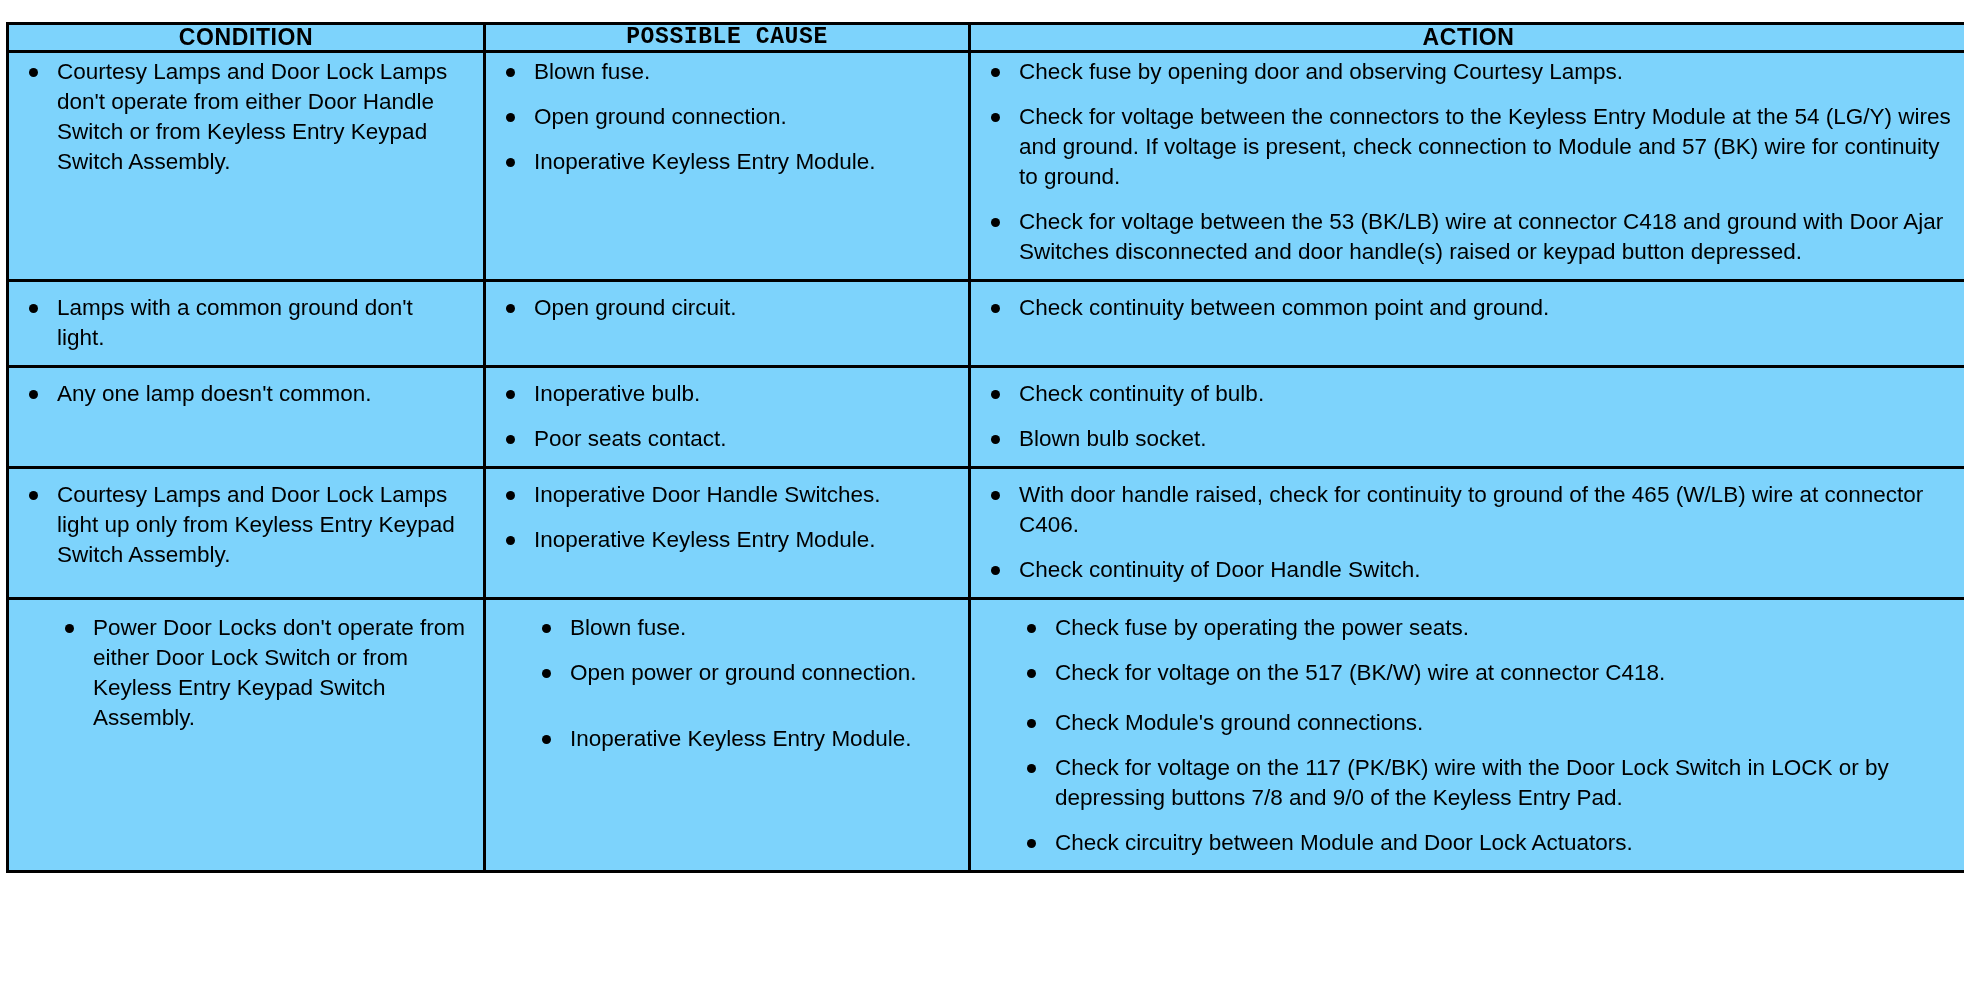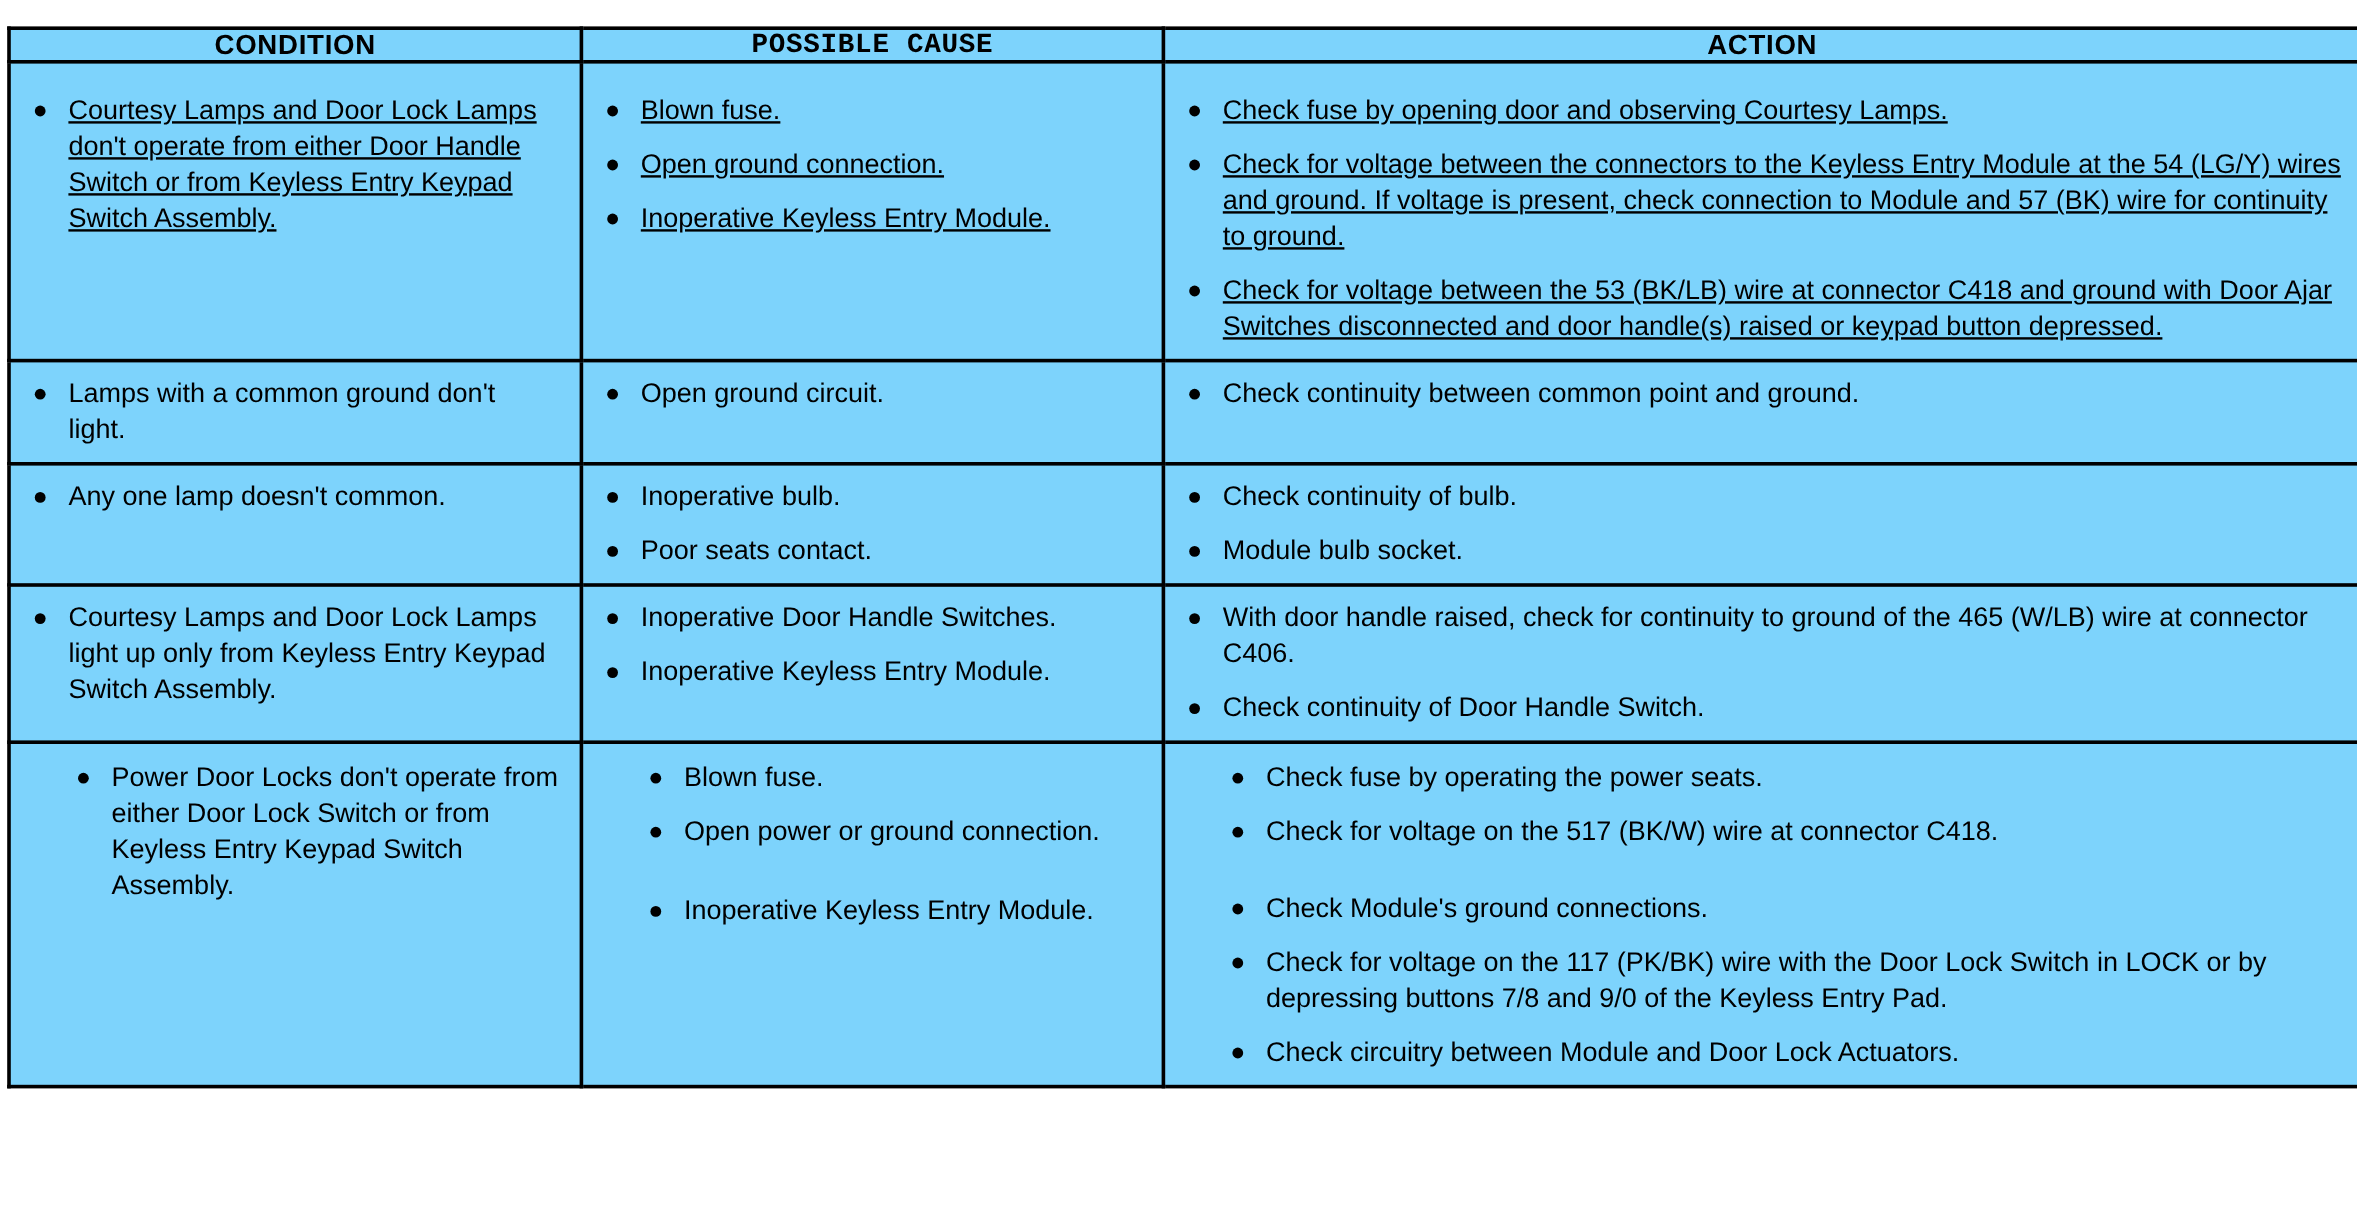--- a/index.html
+++ b/index.html
@@ -90,21 +90,21 @@
   
   .w-narrow > li { max-width: 400px; }
   .w-cause  > li { max-width: 425px; }
   .w-act    > li { max-width: 950px; }
 
   .just > li { text-align: justify; }
 
   .tall-gap > li { margin-bottom: 22px; }
   .tight-gap > li { margin-bottom: 12px; }
 
-  .rowpad-1 { padding-top: 24px; text-decoration: underline; }
+  .rowpad-1 { padding-top: 4px; }
   .rowpad-5 { padding-top: 13px; padding-left: 46px; }
 </style>
 </head>
 <body>
 
 <div id="sheet">
 
   <table class="dtc">
     <thead>
       <tr>
@@ -180,21 +180,21 @@
             <ul class="bullets w-cause tight-gap">
               <li><span class="bullet-dot"></span><span>Inoperative bulb.</span></li>
               <li><span class="bullet-dot"></span><span>Poor seats contact.</span></li>
             </ul>
           </div>
         </td>
         <td>
           <div class="cellbody">
             <ul class="bullets w-act tight-gap">
               <li><span class="bullet-dot"></span><span>Check continuity of bulb.</span></li>
-              <li><span class="bullet-dot"></span><span>Module bulb socket.</span></li>
+              <li><span class="bullet-dot"></span><span>Blown bulb socket.</span></li>
             </ul>
           </div>
         </td>
       </tr>
 
       <tr>
         <td>
           <div class="cellbody">
             <ul class="bullets w-narrow">
               <li><span class="bullet-dot"></span><span>Courtesy Lamps and Door Lock Lamps light up only from Keyless Entry Keypad Switch Assembly.</span></li>
@@ -234,21 +234,21 @@
               <li><span class="bullet-dot"></span><span>Open power or ground connection.</span></li>
               <li style="margin-top:36px"><span class="bullet-dot"></span><span>Inoperative Keyless Entry Module.</span></li>
             </ul>
           </div>
         </td>
         <td>
           <div class="cellbody rowpad-5">
             <ul class="bullets w-act just tall-gap">
               <li><span class="bullet-dot"></span><span>Check fuse by operating the power seats.</span></li>
               <li><span class="bullet-dot"></span><span>Check for voltage on the 517 (BK/W) wire at connector C418.</span></li>
-              <li style="margin-top:34px"><span class="bullet-dot"></span><span>Check Module's ground connections.</span></li>
+              <li style="margin-top:20px"><span class="bullet-dot"></span><span>Check Module's ground connections.</span></li>
               <li><span class="bullet-dot"></span><span>Check for voltage on the 117 (PK/BK) wire with the Door Lock Switch in LOCK or by depressing buttons 7/8 and 9/0 of the Keyless Entry Pad.</span></li>
               <li><span class="bullet-dot"></span><span>Check circuitry between Module and Door Lock Actuators.</span></li>
             </ul>
           </div>
         </td>
       </tr>
 
     </tbody>
   </table>
 

